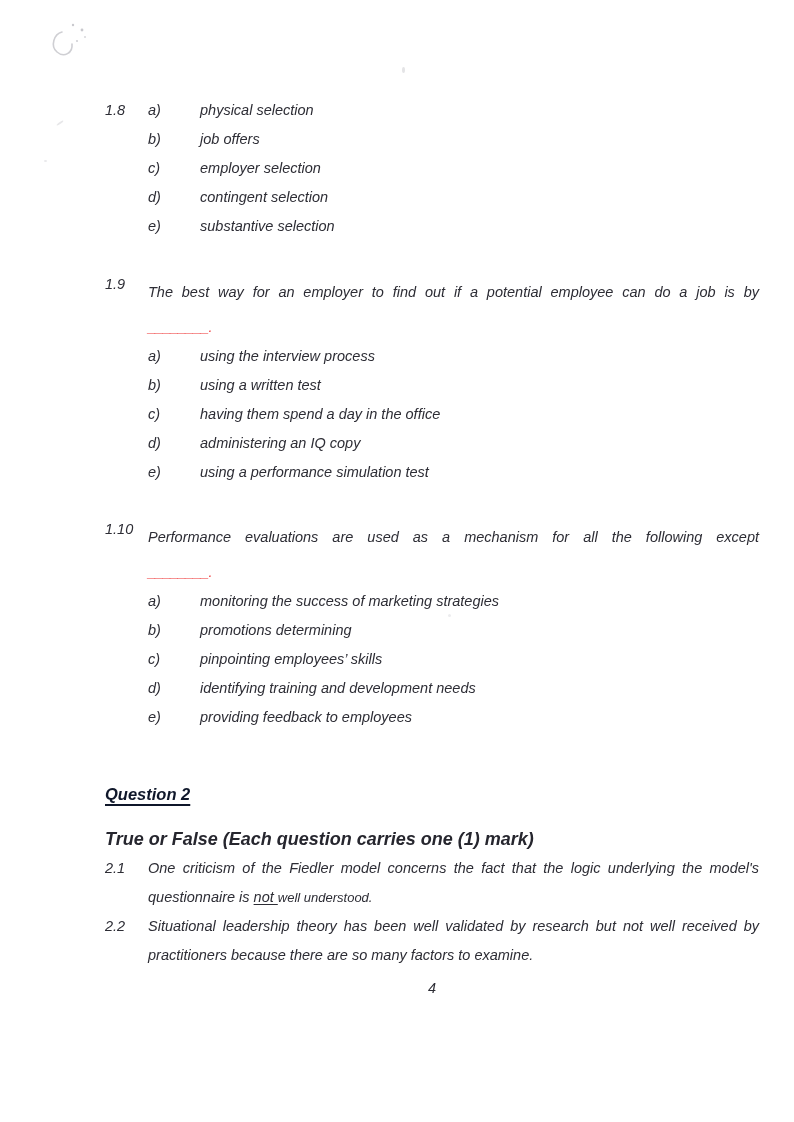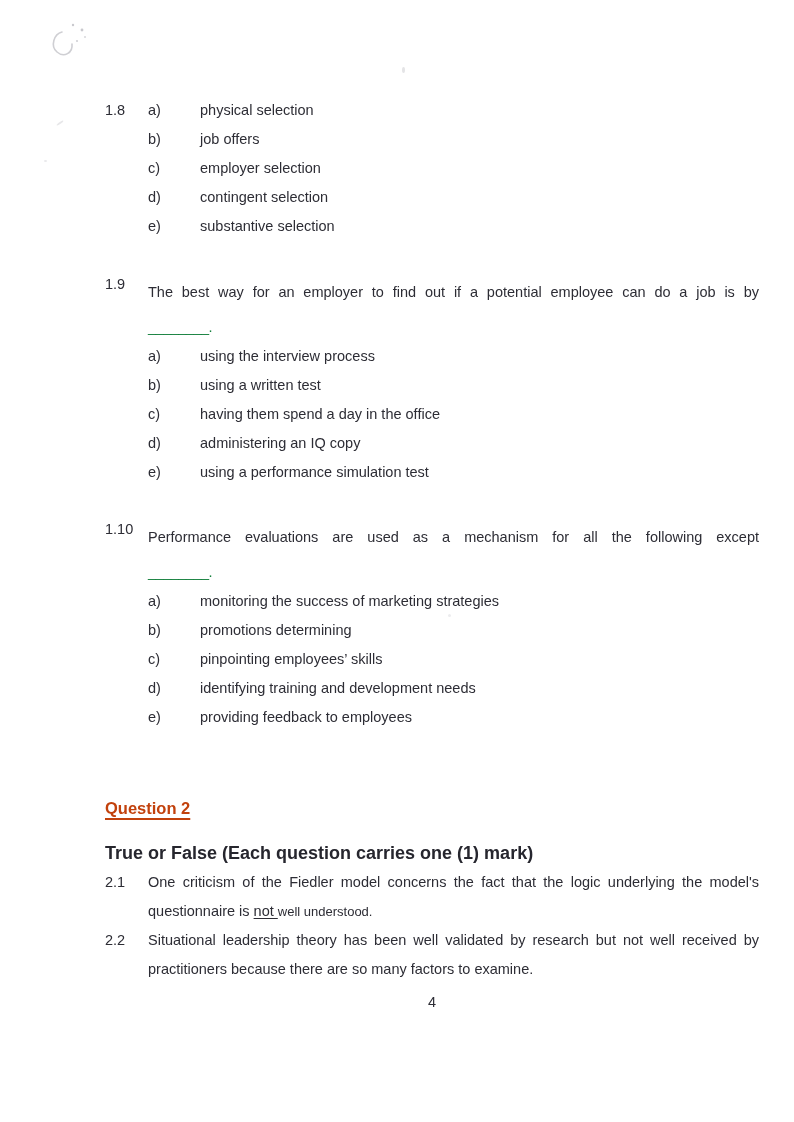--- a/index.html
+++ b/index.html
@@ -13,20 +13,21 @@
     height: 1122px;
     background: #ffffff;
     font-family: "Liberation Sans", "DejaVu Sans", sans-serif;
     font-size: 14.5px;
     line-height: 29px;
     color: #2d2d35;
     overflow: hidden;
   }
   .content {
     padding: 96px 35px 0 105px;
+    font-style: italic;
   }
   
   .q {
     display: flex;
     align-items: flex-start;
   }
   .qnum {
     width: 43px;
     flex-shrink: 0;
   }
@@ -41,41 +42,41 @@
     text-align: justify;
     text-align-last: justify;
     margin-top: 8px;
   }
   .blank-row {
     margin-top: 6px;
     height: 29px;
   }
   .blank {
     letter-spacing: -0.5px;
-    color: #15803d;
+    color: #ef4444;
   }
   .opt {
     display: flex;
     align-items: flex-start;
   }
   .opt-letter {
     width: 52px;
     flex-shrink: 0;
   }
   .opt-text {
     flex: 1;
   }
   .q19 { margin-top: 29px; }
   .q110 { margin-top: 28px; }
   
   .sec2-heading {
-    margin-top: 62px;
+    margin-top: 48px;
     font-weight: bold;
     font-size: 16.5px;
-    color: #c2410c;
+    color: #0f172a;
     text-decoration: underline;
     text-underline-offset: 4px;
     text-decoration-thickness: 1.5px;
   }
   .sec2-sub {
     margin-top: 16px;
     font-weight: bold;
     font-size: 18px;
     color: #26262e;
   }

